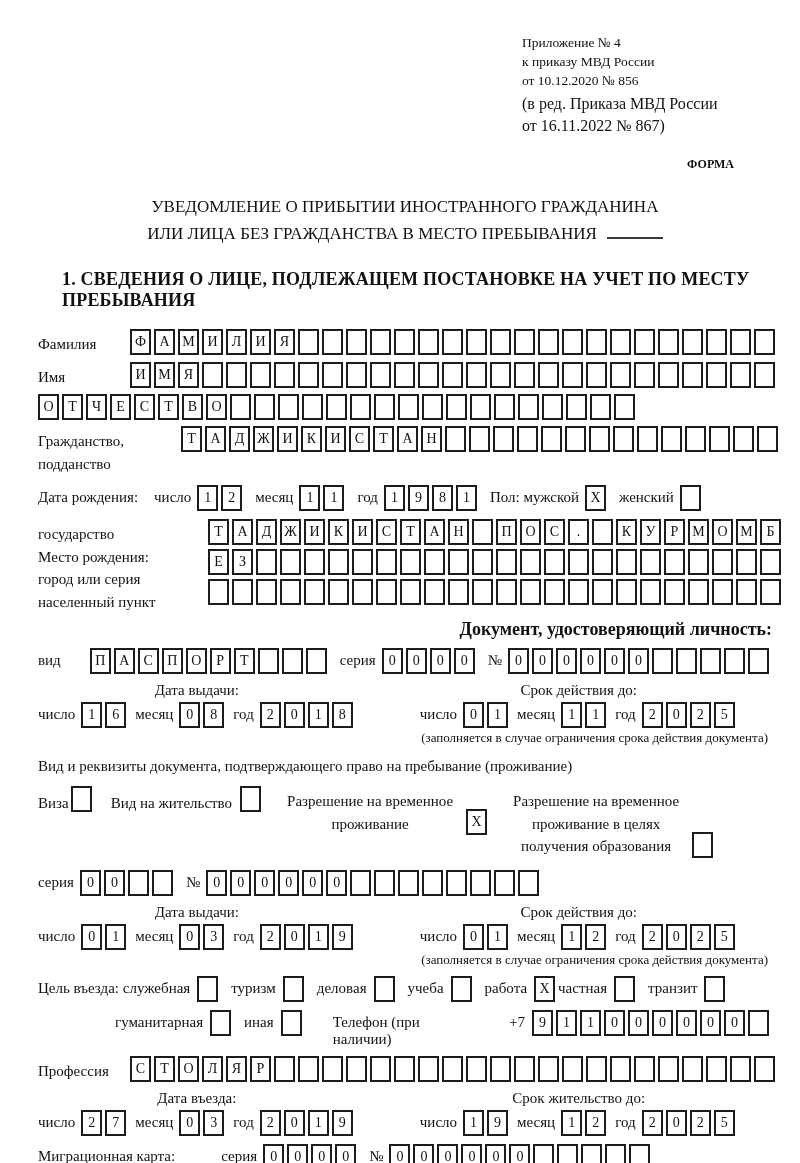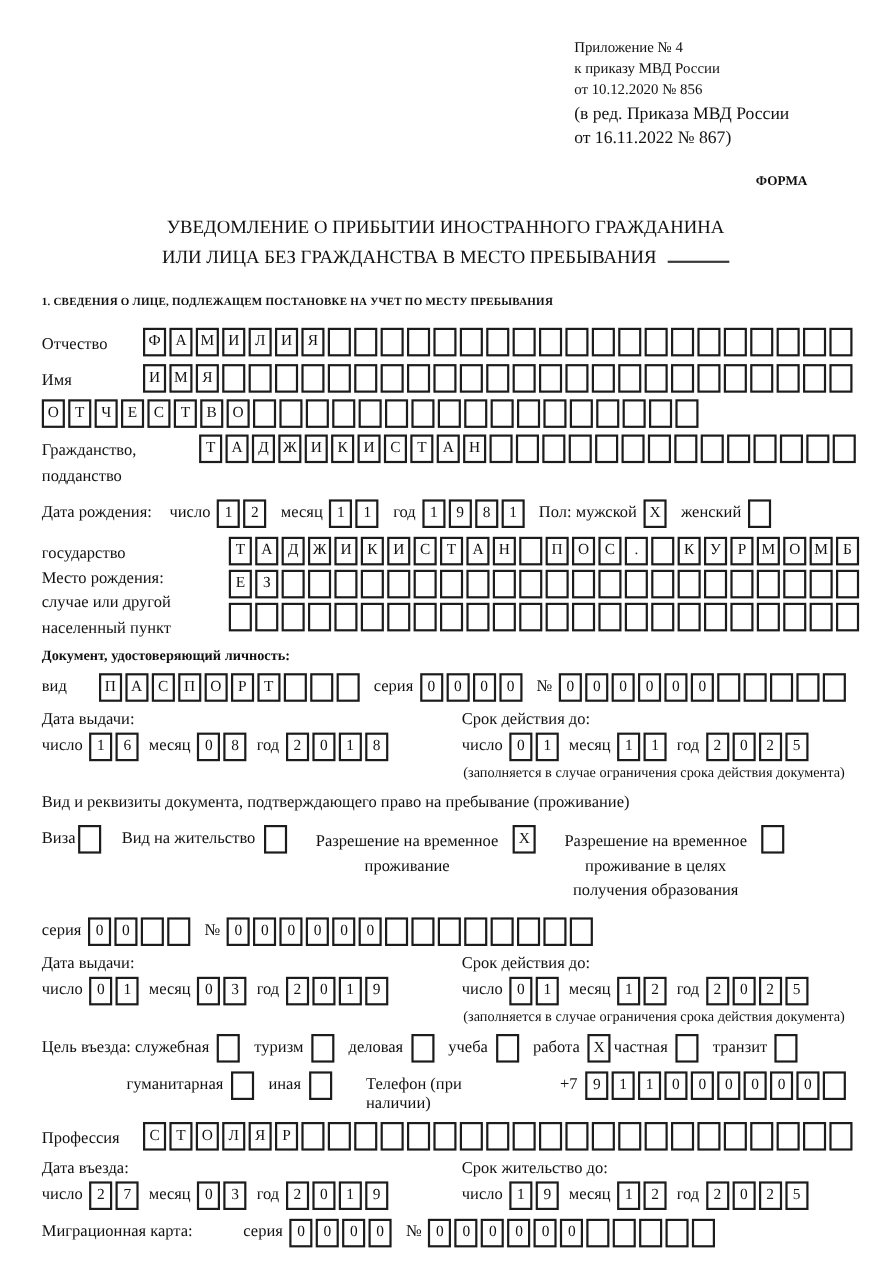--- a/index.html
+++ b/index.html
@@ -8,54 +8,54 @@
   .page{box-sizing:border-box;width:800px;height:865px;padding:34px 28px 0 38px;}
 
   
   .ref-block{margin-left:auto;width:250px;font-size:13.5px;line-height:1.4;}
   .ref-block .sub{margin-top:2px;font-size:16px;}
   .forma{font-weight:bold;text-align:right;padding-right:38px;margin-top:20px;font-size:12px;}
 
   .title{font-weight:normal;text-align:center;font-size:17px;line-height:1.55;margin-top:22px;}
   .blank-underline{display:inline-block;width:56px;border-bottom:2px solid #3a3a3a;height:0.9em;margin-left:10px;}
 
-  .section-title{font-weight:bold;font-size:10px;margin-top:22px;margin-bottom:18px;letter-spacing:0.2px;}
+  .section-title{font-weight:bold;font-size:18px;margin-top:22px;margin-bottom:18px;letter-spacing:0.2px;margin-left:24px;}
 
   
   .frow{display:flex;align-items:flex-start;margin-bottom:6px;}
   .flabel{flex:0 0 auto;padding-top:4px;line-height:1.5;}
   .cells{display:flex;flex-wrap:nowrap;}
   .cell{box-sizing:border-box;flex:0 0 auto;width:21px;height:26px;border:2px solid #1c1c1c;
         margin-right:3px;display:flex;align-items:center;justify-content:center;
         font-size:14px;line-height:1;}
   .vstack{display:flex;flex-direction:column;}
   .vstack .cells{margin-bottom:4px;}
 
   .w1{width:92px;} .w2{width:143px;} .w3{width:170px;}
 
   .inline-lbl{padding-top:4px;margin:0 6px 0 10px;}
   .inline-lbl.first{margin-left:0;}
 
-  .center-bold{font-weight:bold;text-align:left;font-size:13px;margin:3px 0 8px;}
+  .center-bold{font-weight:bold;text-align:right;font-size:18px;margin:3px 0 8px;}
 
   
   .daterow{display:flex;margin:8px 0 2px;}
   .dg{display:flex;flex-direction:column;}
-  .dg-head{margin-bottom:3px;}
+  .dg-head{text-align:center;margin-bottom:3px;}
   .dg-fields{display:flex;align-items:flex-start;}
   .dg-fields .lbl{padding-top:4px;margin:0 6px;}
   .dg-fields .lbl.first{margin-left:0;}
   .dg.right{margin-left:64px;}
   .note-right{font-size:13px;text-align:right;padding-right:4px;margin:2px 0 8px;}
 
   .plain-line{margin:8px 0 4px;line-height:1.6;}
 
   
   .cbrow{display:flex;align-items:flex-start;margin:8px 0 12px;}
-  .cbitem{display:flex;align-items:flex-start;margin-right:16px;}
+  .cbitem{display:flex;align-items:flex-end;margin-right:16px;}
   .cbitem .txt{padding-top:4px;margin-right:8px;}
   .cbitem .wtxt{width:180px;text-align:center;line-height:1.5;padding-top:4px;margin-right:6px;}
 
   
   .purow{display:flex;align-items:flex-start;margin-bottom:8px;}
   .purow .txt{padding-top:4px;margin-right:7px;}
   .purow .gap{margin-left:10px;}
   .indent77{margin-left:77px;}
 </style>
 </head>
@@ -75,21 +75,21 @@
   <div class="forma">ФОРМА</div>
 
   <div class="title">
     <div>УВЕДОМЛЕНИЕ О ПРИБЫТИИ ИНОСТРАННОГО ГРАЖДАНИНА</div>
     <div><span>ИЛИ ЛИЦА БЕЗ ГРАЖДАНСТВА В МЕСТО ПРЕБЫВАНИЯ</span><span class="blank-underline"></span></div>
   </div>
 
   <div class="section-title">1. СВЕДЕНИЯ О ЛИЦЕ, ПОДЛЕЖАЩЕМ ПОСТАНОВКЕ НА УЧЕТ ПО МЕСТУ ПРЕБЫВАНИЯ</div>
 
   <div class="frow">
-    <div class="flabel w1">Отчество</div>
+    <div class="flabel w1">Фамилия</div>
     <div class="cells">
         <span class="cell">Ф</span>
         <span class="cell">А</span>
         <span class="cell">М</span>
         <span class="cell">И</span>
         <span class="cell">Л</span>
         <span class="cell">И</span>
         <span class="cell">Я</span>
         <span class="cell"></span>
         <span class="cell"></span>
@@ -237,21 +237,21 @@
     <div class="inline-lbl">женский</div>
     <div class="cells">
         <span class="cell"></span>
       </div>
   </div>
 
   <div class="frow" style="margin-top:8px;">
     <div class="flabel w3">
       <div>государство</div>
       <div>Место рождения:</div>
-      <div>случае или другой</div>
+      <div>город или серия</div>
       <div>населенный пункт</div>
     </div>
     <div class="vstack">
       <div class="cells">
           <span class="cell">Т</span>
           <span class="cell">А</span>
           <span class="cell">Д</span>
           <span class="cell">Ж</span>
           <span class="cell">И</span>
           <span class="cell">К</span>

